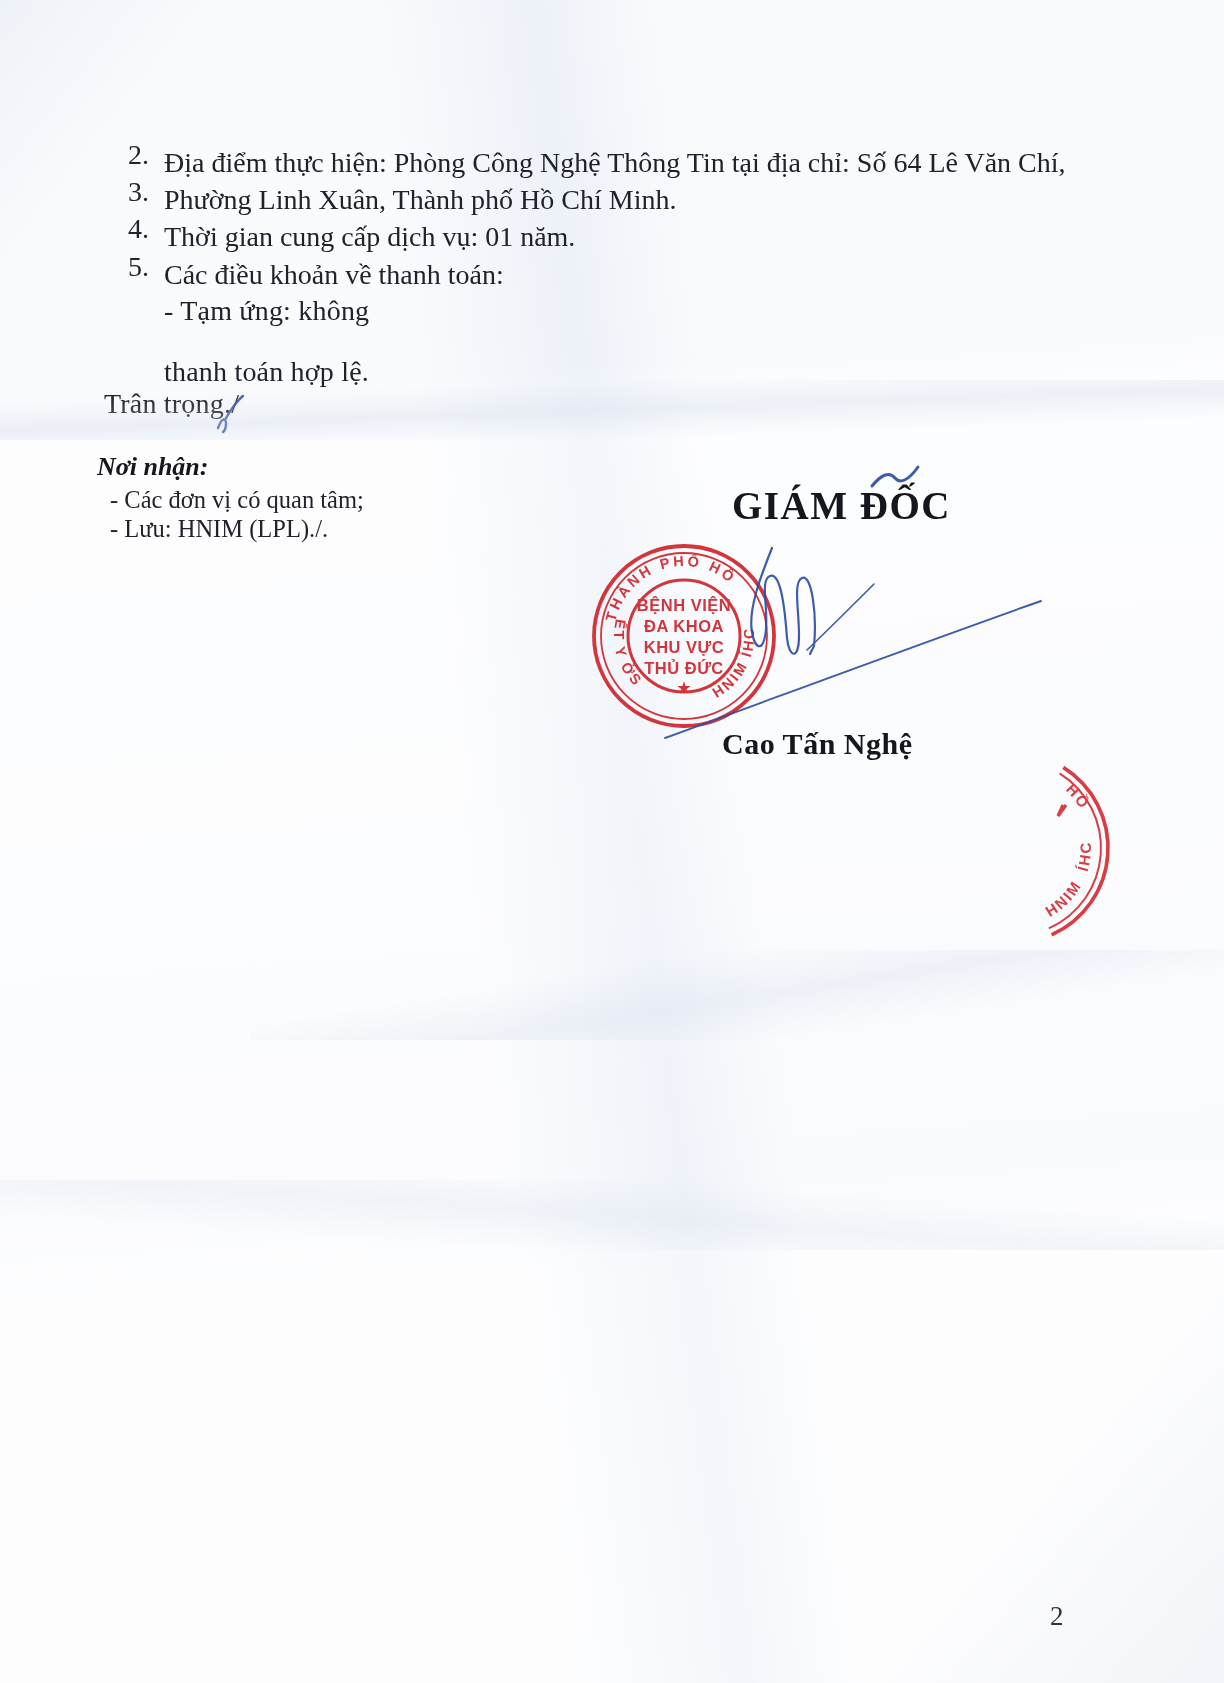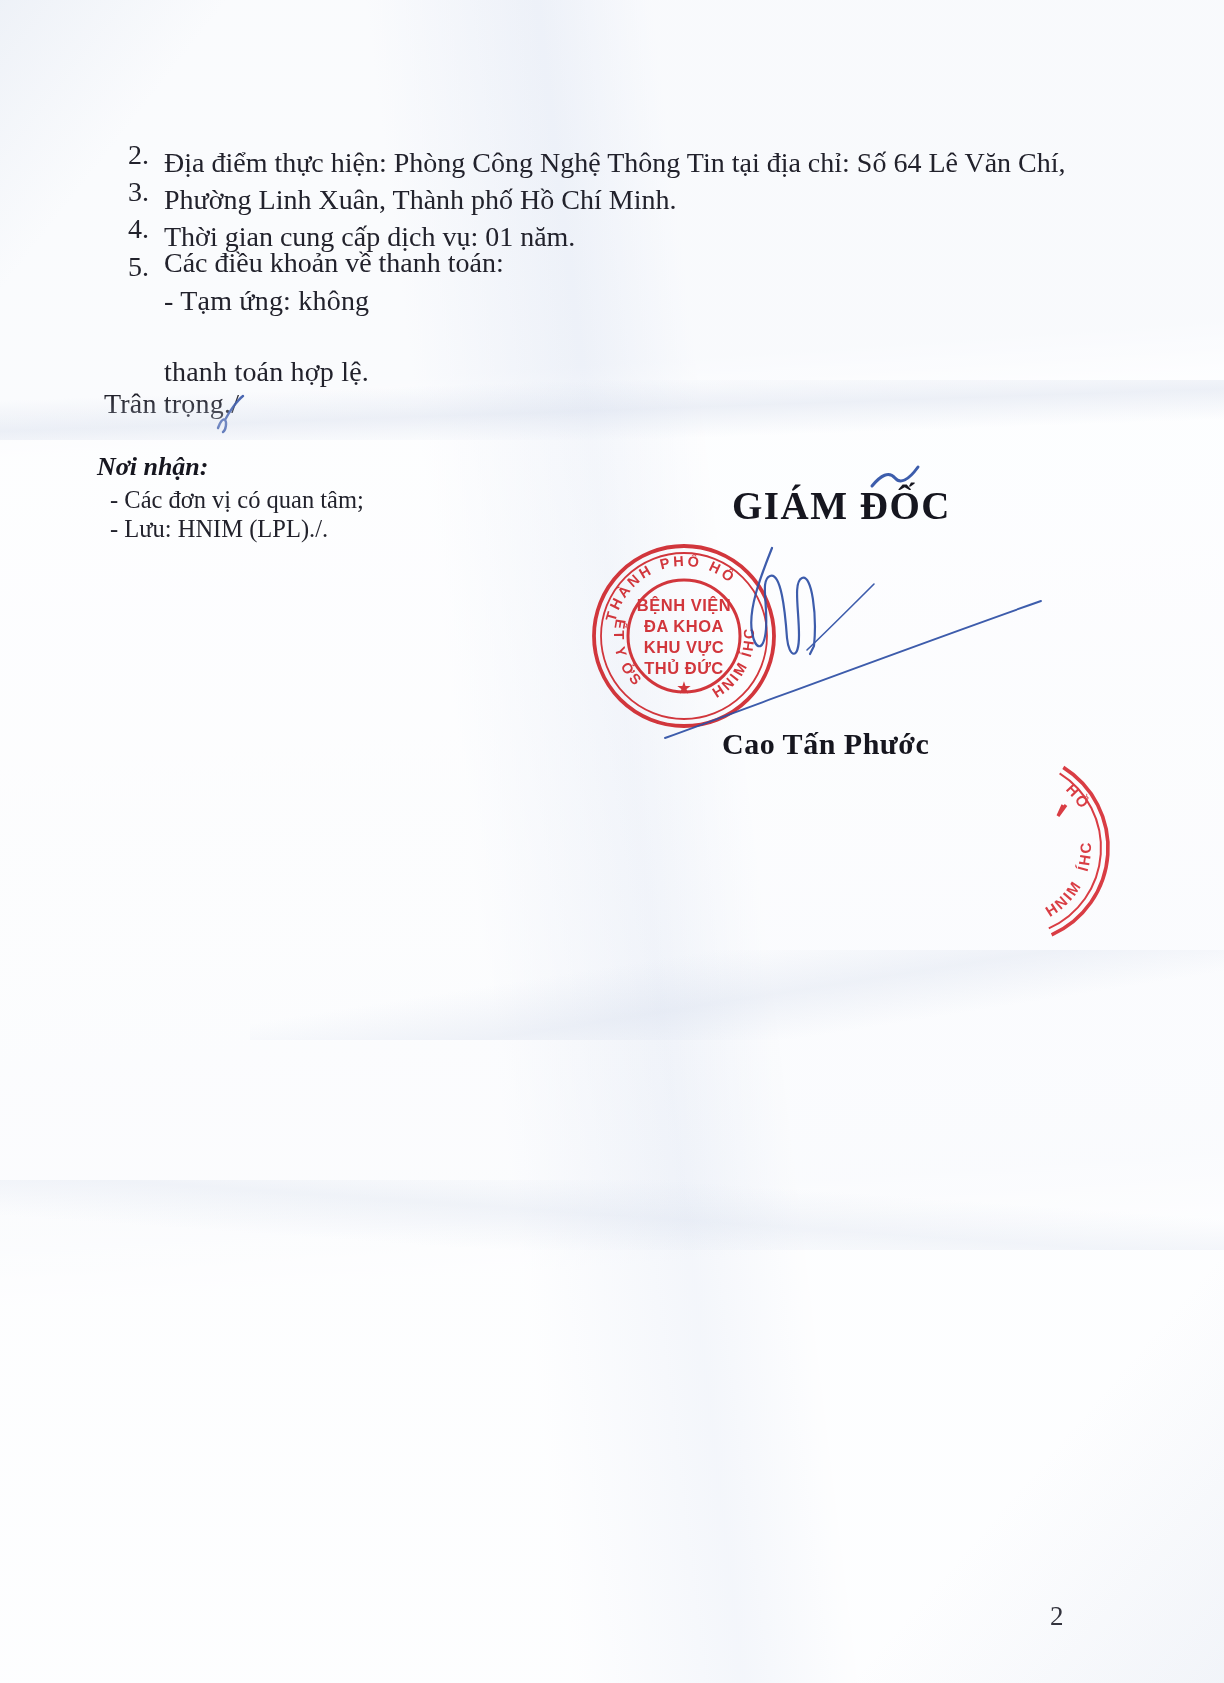--- a/index.html
+++ b/index.html
@@ -37,24 +37,24 @@
   <div>
     <span class="list-num" style="top:176px">3.</span>
     <span class="list-text" style="top:176px">Phường Linh Xuân, Thành phố Hồ Chí Minh.</span>
   </div>
   <div>
     <span class="list-num" style="top:213px">4.</span>
     <span class="list-text" style="top:213px">Thời gian cung cấp dịch vụ: 01 năm.</span>
   </div>
   <div>
     <span class="list-num" style="top:251px">5.</span>
-    <span class="list-text" style="top:239px">Các điều khoản về thanh toán:</span>
+    <span class="list-text" style="top:251px">Các điều khoản về thanh toán:</span>
   </div>
 
-  <div class="abs body-text" style="left:164px;top:285px">- Tạm ứng: không</div>
+  <div class="abs body-text" style="left:164px;top:295px">- Tạm ứng: không</div>
   <div class="abs body-text" style="left:164px;top:356px">thanh toán hợp lệ.</div>
 
   <div class="abs body-text" style="left:104px;top:388px">Trân trọng./</div>
 
   <svg class="abs" style="left:210px;top:392px" width="46" height="46" viewBox="0 0 46 46">
     <path d="M8 36 C 10 30, 13 26, 15 28 C 17 30, 16 38, 13 40 M15 28 C 20 18, 28 8, 33 4" fill="none" stroke="#2d4fa5" stroke-width="2.4" stroke-linecap="round" opacity=".9"></path>
   </svg>
 
   <div class="abs noi-nhan" style="left:97px;top:452px">Nơi nhận:</div>
   <div class="abs recip" style="left:110px;top:486px">- Các đơn vị có quan tâm;</div>
@@ -93,21 +93,21 @@
 
   <svg class="abs" style="left:600px;top:460px" width="500" height="300" viewBox="0 0 500 300">
     <g fill="none" stroke="#2d4fa5" stroke-width="2.2" stroke-linecap="round" opacity=".92">
       <path d="M 272 26 c 9 -11 17 -15 23 -8 c 5 6 13 3 23 -11" stroke-width="3"></path>
       <path d="M 172 88 C 160 118, 148 150, 152 172 C 155 190, 164 193, 166 169 C 168 144, 160 120, 170 116 C 181 112, 185 150, 187 178 C 189 198, 199 201, 199 175 C 199 150, 193 122, 202 118 C 212 114, 217 155, 214 186 L 210 194"></path>
       <path d="M 207 190 C 228 170, 252 146, 274 124" stroke-width="1.6"></path>
       <path d="M 65 278 C 180 236, 330 180, 441 141" stroke-width="1.9"></path>
     </g>
   </svg>
 
-  <div class="abs signer" style="left:722px;top:727px">Cao Tấn Phước</div>
+  <div class="abs signer" style="left:722px;top:727px">Cao Tấn Nghệ</div>
 
   <svg class="abs stamp-svg" style="left:913px;top:748px" width="200" height="200" viewBox="0 0 200 200" opacity="0.88">
     <g stroke="#d5232b" fill="none">
       <path d="M 150.3 19.4 A 95 95 0 0 1 138.6 186.8" stroke-width="3.6"></path>
       <path d="M 146.6 25.4 A 88 88 0 0 1 135.8 180.4" stroke-width="2"></path>
       <path d="M 153 57 L 145 68 L 150 57" stroke-width="3.2"></path>
     </g>
     <defs>
       <path id="parc1" d="M 152.2 42.0 A 78 78 0 0 1 173.3 73.3"></path>
       <path id="parc2" d="M 174.2 124.1 A 78 78 0 0 0 175.7 81.1"></path>

